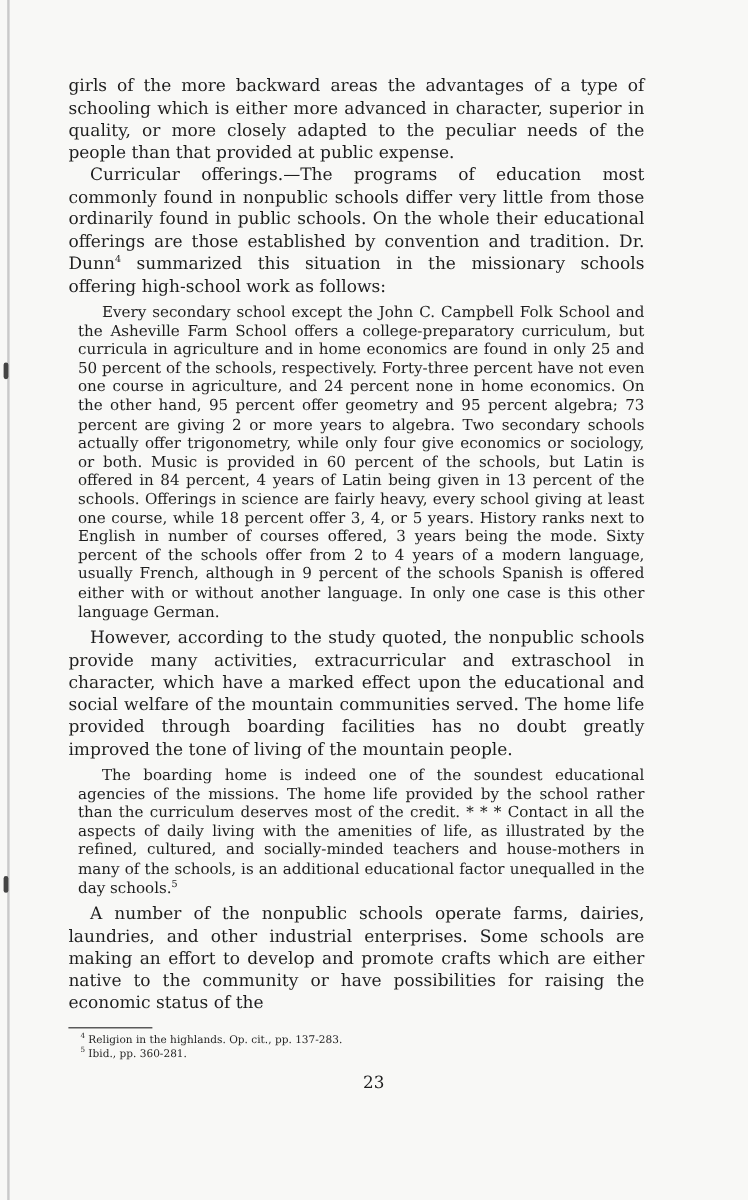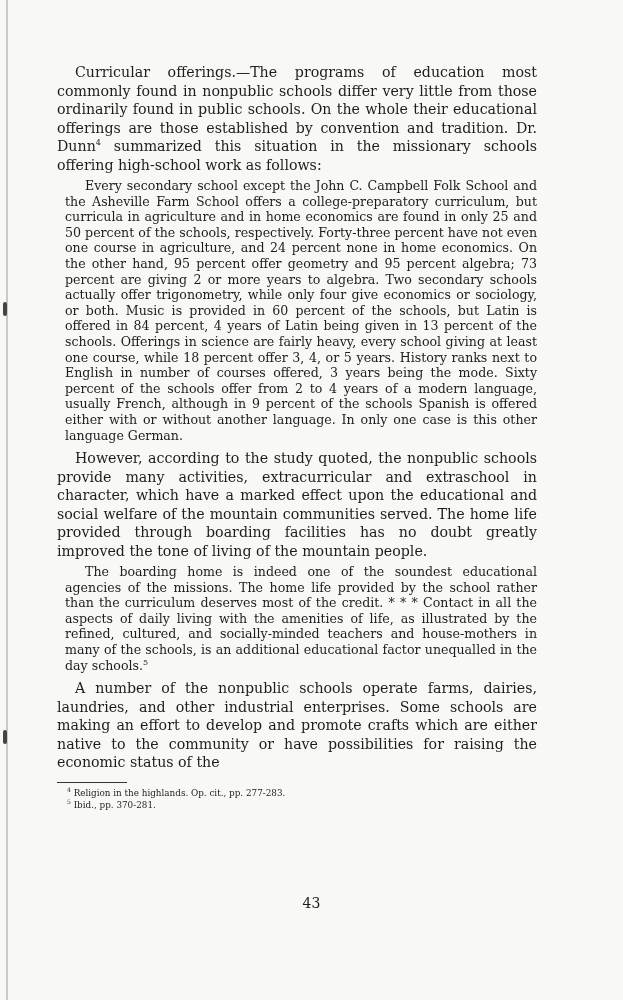--- a/index.html
+++ b/index.html
@@ -23,23 +23,24 @@
   .pagenum { position: absolute; top: 895px; left: 0; width: 623px; text-align: center; font-size: 14px; }
 </style>
 </head>
 <body>
 
 <div class="edge" style="top:0;height:1000px;"></div>
 <div class="mark" style="top:302px;"></div>
 <div class="mark" style="top:730px;"></div>
 
 <div class="page">
+  <p class="body">girls of the more backward areas the advantages of a type of schooling which is either more advanced in character, superior in quality, or more closely adapted to the peculiar needs of the people than that provided at public expense.</p>
   <p class="body indent"><span class="it">Curricular offerings.</span><span>—The programs of education most commonly found in nonpublic schools differ very little from those ordinarily found in public schools. On the whole their educational offerings are those established by convention and tradition. Dr. Dunn</span><sup>4</sup><span> summarized this situation in the missionary schools offering high-school work as follows:</span></p>
   <p class="quote indent">Every secondary school except the John C. Campbell Folk School and the Asheville Farm School offers a college-preparatory curriculum, but curricula in agriculture and in home economics are found in only 25 and 50 percent of the schools, respectively. Forty-three percent have not even one course in agriculture, and 24 percent none in home economics. On the other hand, 95 percent offer geometry and 95 percent algebra; 73 percent are giving 2 or more years to algebra. Two secondary schools actually offer trigonometry, while only four give economics or sociology, or both. Music is provided in 60 percent of the schools, but Latin is offered in 84 percent, 4 years of Latin being given in 13 percent of the schools. Offerings in science are fairly heavy, every school giving at least one course, while 18 percent offer 3, 4, or 5 years. History ranks next to English in number of courses offered, 3 years being the mode. Sixty percent of the schools offer from 2 to 4 years of a modern language, usually French, although in 9 percent of the schools Spanish is offered either with or without another language. In only one case is this other language German.</p>
   <p class="body indent">However, according to the study quoted, the nonpublic schools provide many activities, extracurricular and extraschool in character, which have a marked effect upon the educational and social welfare of the mountain communities served. The home life provided through boarding facilities has no doubt greatly improved the tone of living of the mountain people.</p>
   <p class="quote indent"><span>The boarding home is indeed one of the soundest educational agencies of the missions. The home life provided by the school rather than the curriculum deserves most of the credit. * * * Contact in all the aspects of daily living with the amenities of life, as illustrated by the refined, cultured, and socially-minded teachers and house-mothers in many of the schools, is an additional educational factor unequalled in the day schools.</span><sup>5</sup></p>
   <p class="body indent">A number of the nonpublic schools operate farms, dairies, laundries, and other industrial enterprises. Some schools are making an effort to develop and promote crafts which are either native to the community or have possibilities for raising the economic status of the</p>
   <div class="rule"></div>
-  <p class="fn"><sup>4</sup> <span>Religion in the highlands. Op. cit., pp. 277-283.</span></p>
-  <p class="fn"><sup>5</sup> <span>Ibid., pp. 370-281.</span></p>
+  <p class="fn"><sup>4</sup> <span>Religion in the highlands. Op. cit., pp. 137-283.</span></p>
+  <p class="fn"><sup>5</sup> <span>Ibid., pp. 360-281.</span></p>
 </div>
 
-<div class="pagenum">43</div>
+<div class="pagenum">23</div>
 
 </body></html>

